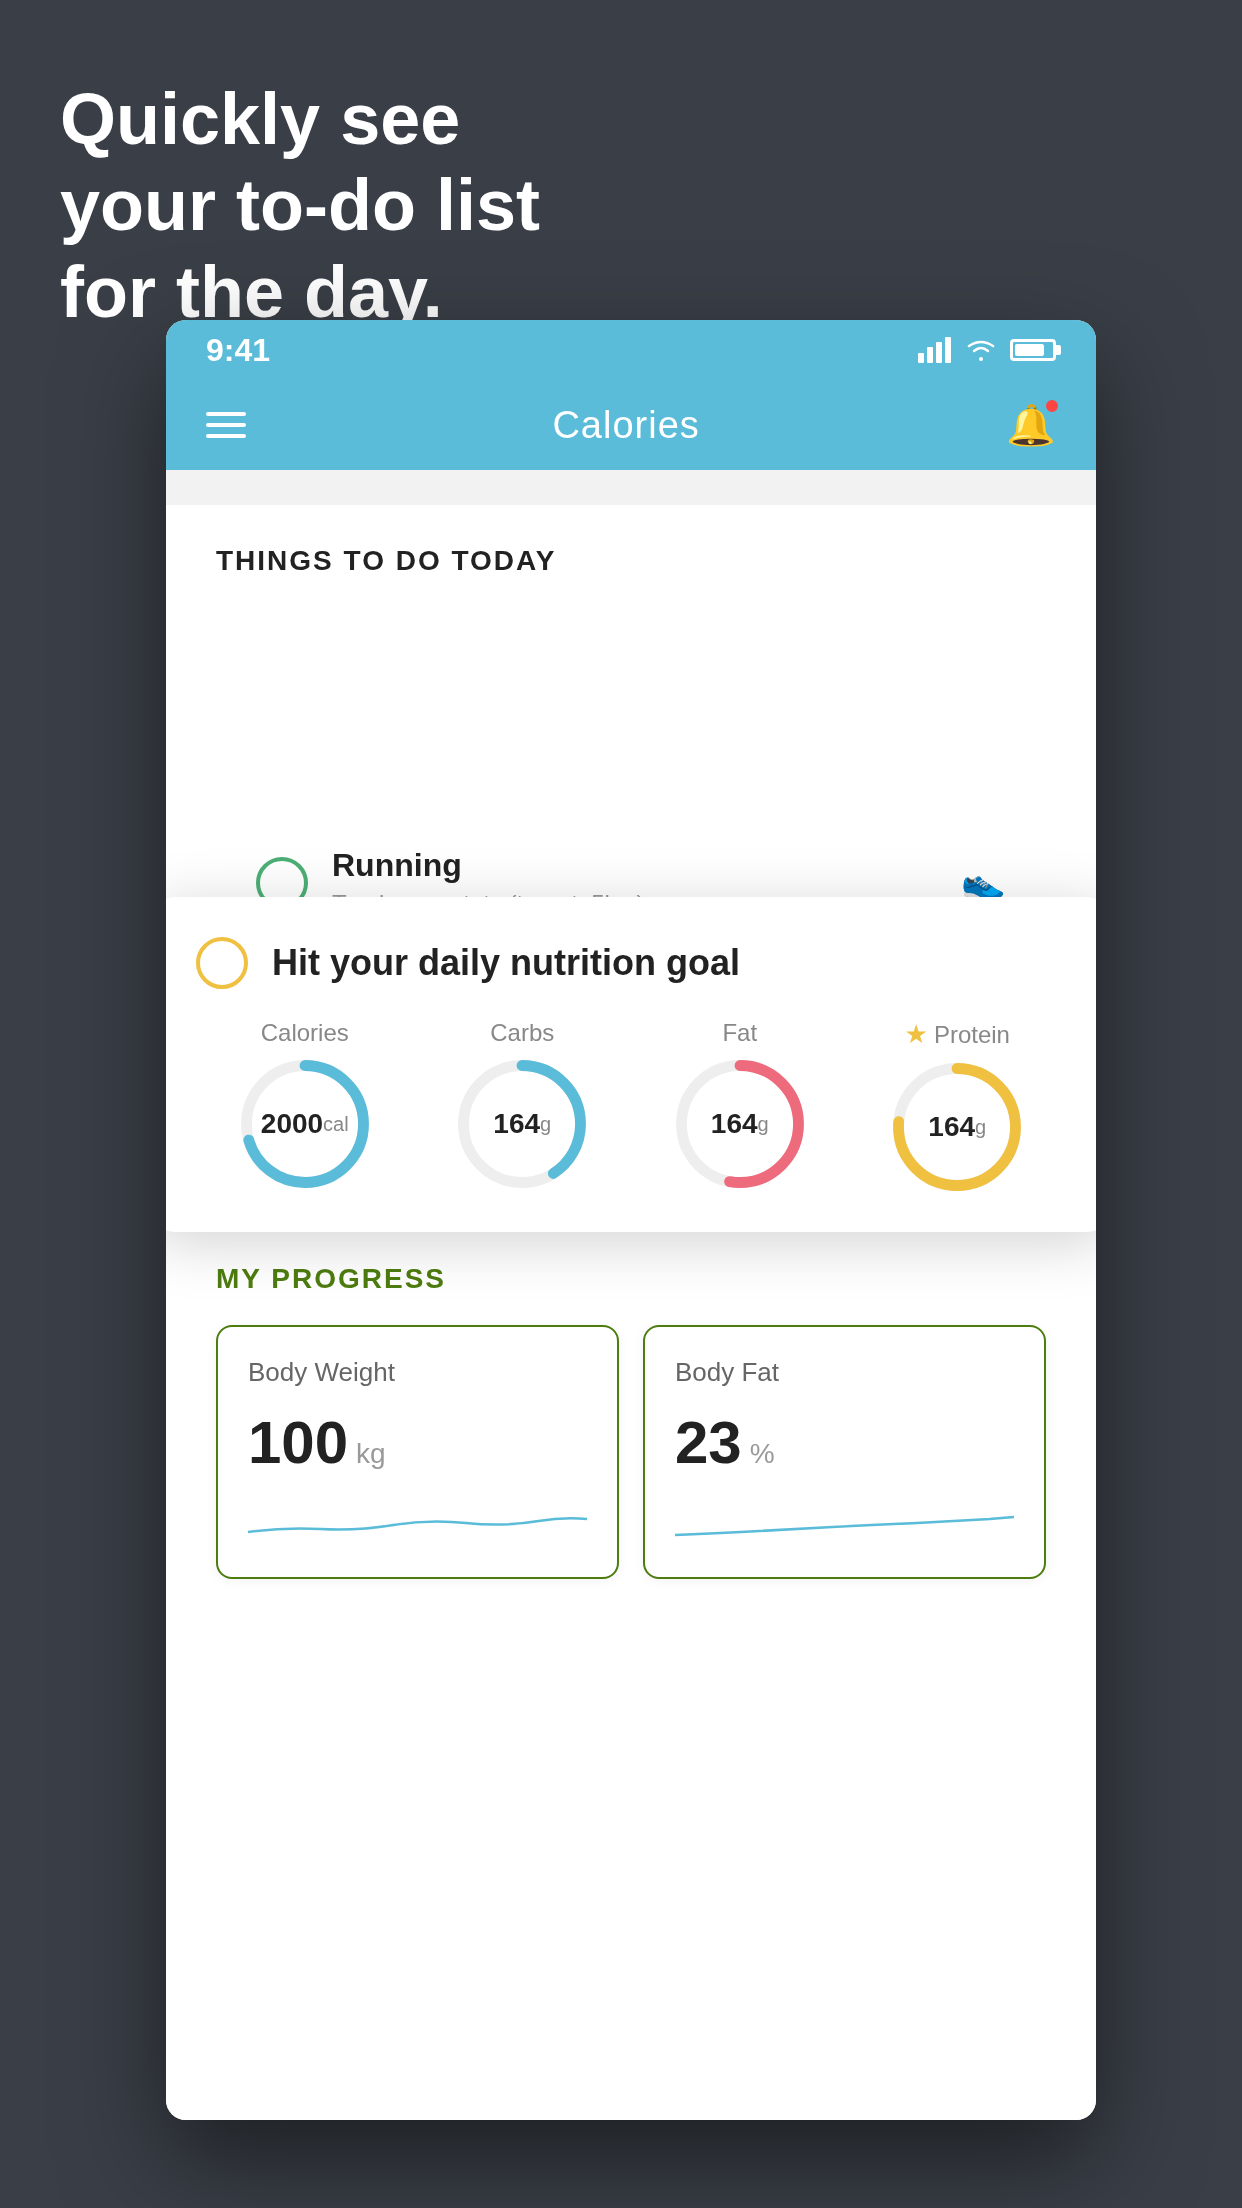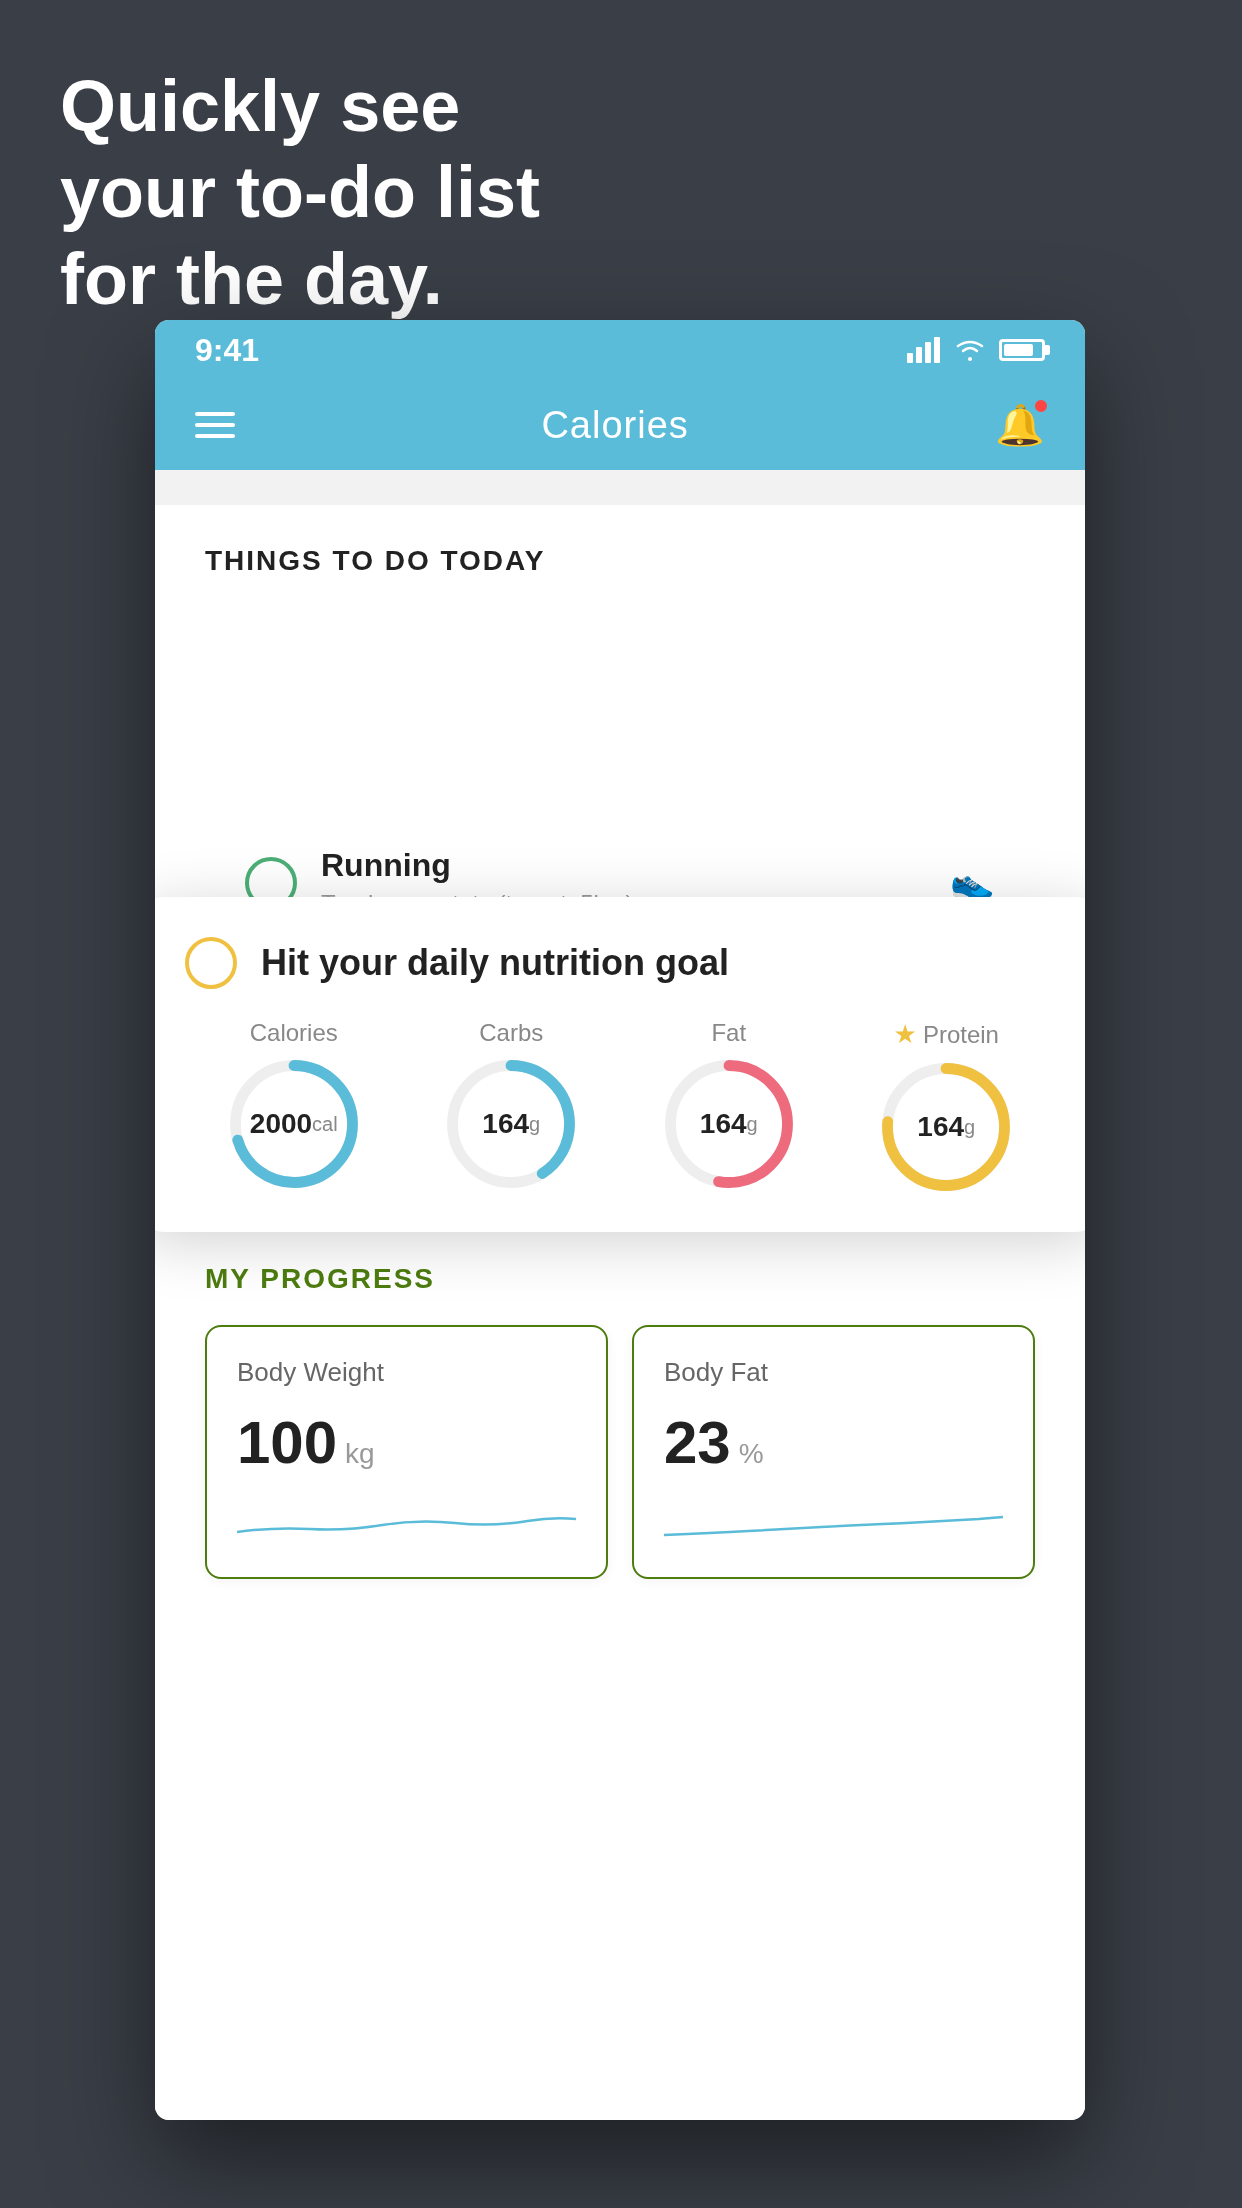--- a/index.html
+++ b/index.html
@@ -9,38 +9,38 @@
       height: 2208px;
       background: #3a3f47;
       font-family: -apple-system, BlinkMacSystemFont, 'Helvetica Neue', Arial, sans-serif;
       overflow: hidden;
       position: relative;
     }
 
     
     .headline {
       position: absolute;
-      top: 63px;
+      top: 76px;
       left: 60px;
       color: #ffffff;
       font-size: 72px;
       font-weight: 800;
       line-height: 1.2;
       z-index: 1;
     }
 
     
     .phone {
       position: absolute;
       top: 320px;
-      left: 155px;
+      left: 166px;
       width: 930px;
       height: 1800px;
       background: #f2f2f2;
-      border-radius: 14px;
+      border-radius: 20px;
       overflow: hidden;
       box-shadow: 0 40px 100px rgba(0,0,0,0.5);
       z-index: 2;
     }
 
     
     .status-bar {
       background: #5abcd8;
       height: 60px;
       display: flex;

